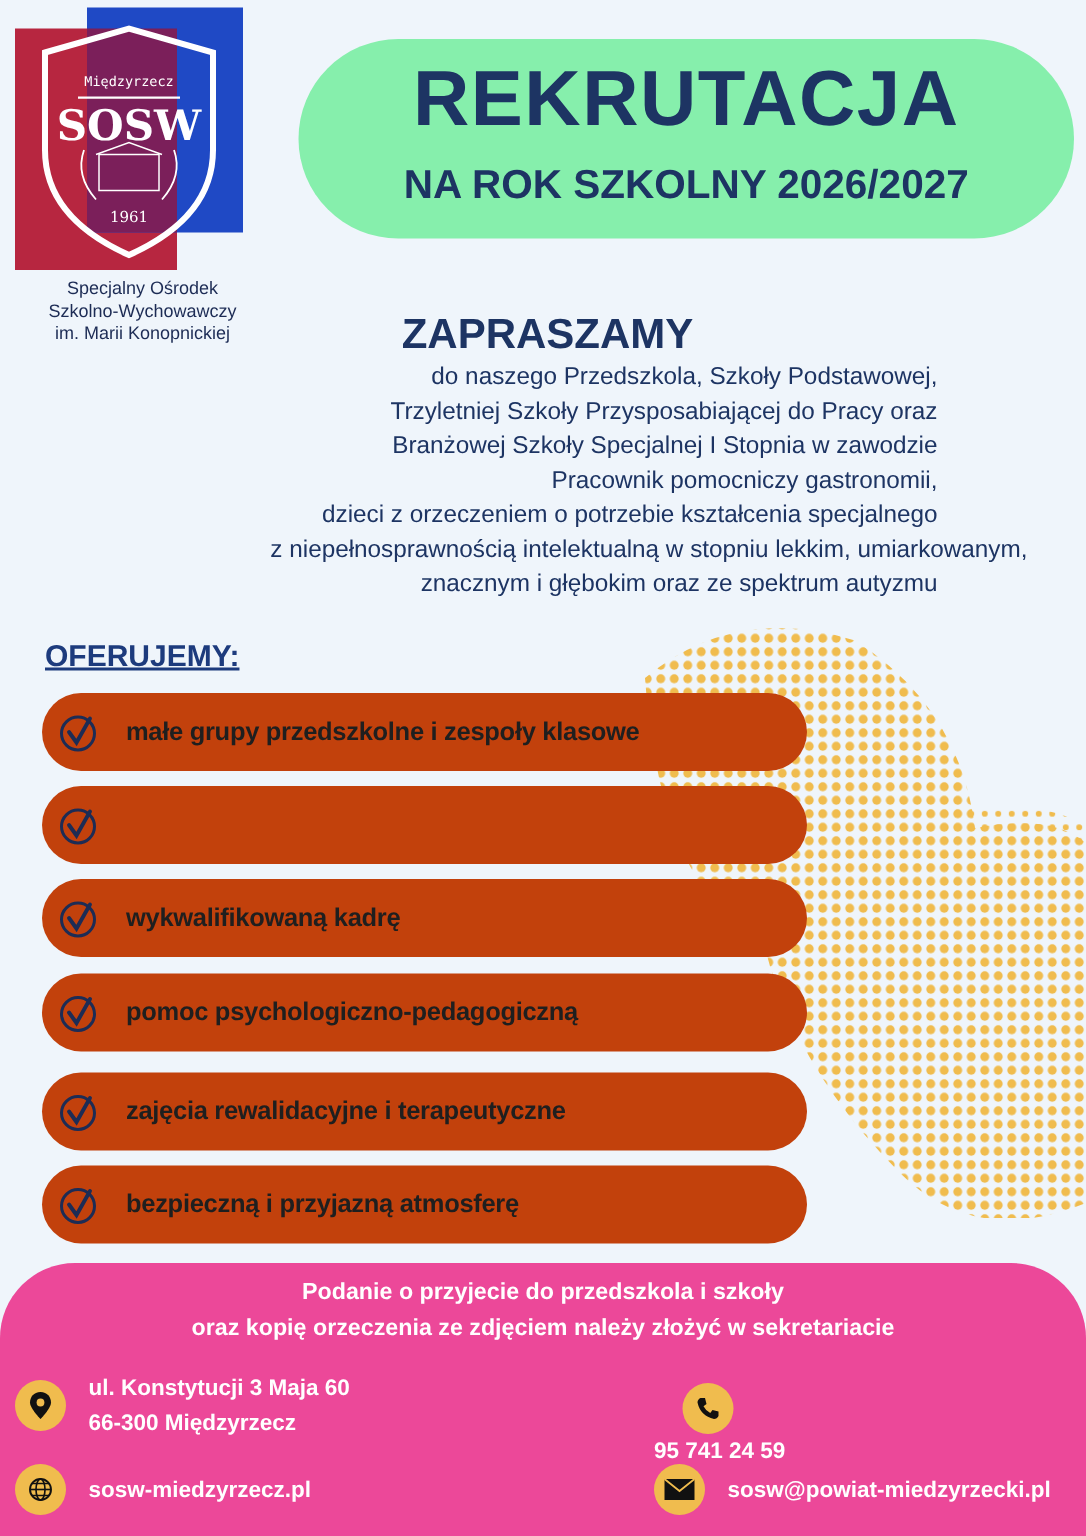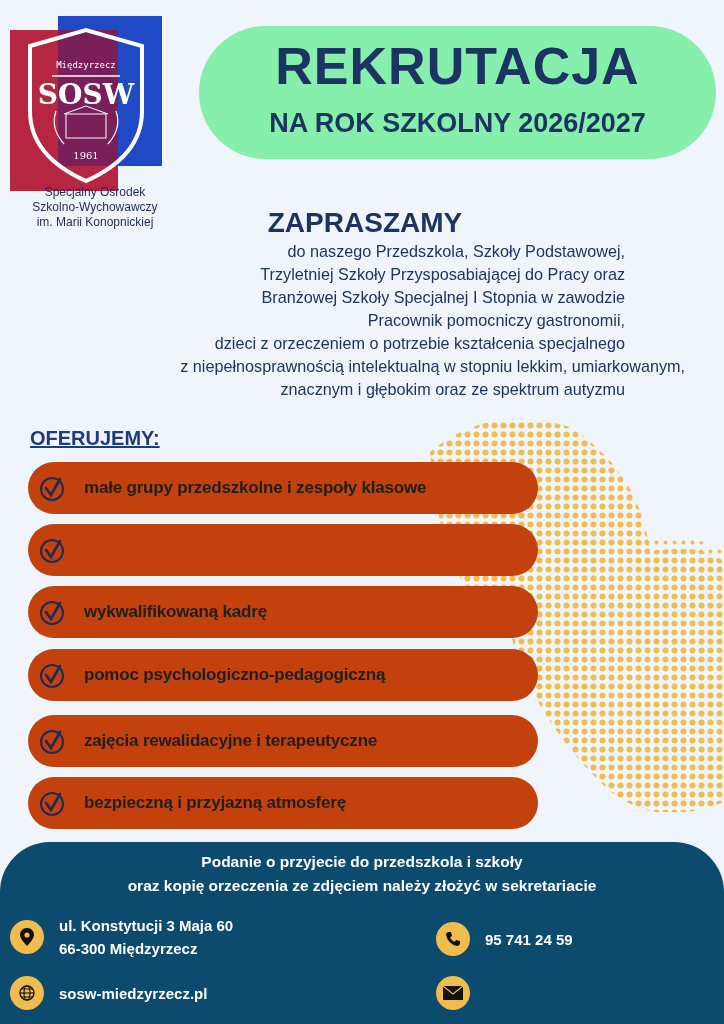--- a/index.html
+++ b/index.html
@@ -1,19 +1,19 @@
 <!DOCTYPE html>
 <html><head>
 <meta charset="utf-8">
 <style>
   * { box-sizing: border-box; margin: 0; padding: 0; }
   html, body { width: 724px; height: 1024px; overflow: hidden; }
   body { background: #eff5fb; font-family: "Liberation Sans", sans-serif; color: #1d2c55; position: relative; }
 
-  .logo { position: absolute; left: 10px; top: 16px; width: 152px; height: 175px; }
+  .logo { position: absolute; left: 10px; top: 5px; width: 152px; height: 175px; }
   .logo .red { position: absolute; left: 0; top: 14px; width: 108px; height: 161px; background: #b72640; }
   .logo .blue { position: absolute; left: 48px; top: 0; width: 104px; height: 150px; background: #1f49c5; }
   .logo .mid { position: absolute; left: 48px; top: 14px; width: 60px; height: 136px; background: #7b1f5a; }
   .logo svg { position: absolute; left: 0; top: 0; }
   .logo-caption { position: absolute; left: 0; top: 185px; width: 190px; text-align: center; font-size: 12px; line-height: 15px; color: #1d2c55; }
 
   .banner { position: absolute; left: 199px; top: 26px; width: 517px; height: 133px; background: #86efac; border-radius: 67px; text-align: center; }
   .banner .t1 { font-weight: bold; font-size: 52px; letter-spacing: 1px; margin-top: 10px; line-height: 60px; color: #1d3463; }
   .banner .t2 { font-weight: bold; font-size: 27px; margin-top: 12px; color: #1d3463; }
 
@@ -22,21 +22,21 @@
   .invite p { font-size: 16.2px; line-height: 23px; color: #1d3463; text-align: right; }
 
   .offer-title { position: absolute; left: 30px; top: 427px; font-size: 20px; font-weight: bold; text-decoration: underline; color: #1d3b7d; }
 
   .dots { position: absolute; left: 400px; top: 412px; width: 324px; height: 400px; }
 
   .pill { position: absolute; left: 28px; width: 510px; height: 52px; background: #c2410c; border-radius: 26px; display: flex; align-items: center; }
   .pill .check { width: 28px; height: 28px; margin-left: 10px; margin-right: 18px; }
   .pill .txt { font-size: 17px; color: #1f1f1f; font-weight: bold; letter-spacing: -0.2px; }
 
-  .footer { position: absolute; left: 0; top: 842px; width: 724px; height: 182px; background: #0c4a6e; border-radius: 50px 50px 0 0; color: #fff; }
+  .footer { position: absolute; left: 0; top: 842px; width: 724px; height: 182px; background: #ec4899; border-radius: 50px 50px 0 0; color: #fff; }
   .footer .note { text-align: center; font-size: 15.5px; font-weight: bold; line-height: 24px; margin-top: 8px; }
   .contact { position: absolute; display: flex; align-items: center; }
   .contact .ic { width: 34px; height: 34px; border-radius: 50%; background: #f0bc4e; display: flex; align-items: center; justify-content: center; margin-right: 15px; }
   .contact .tx { font-size: 15px; font-weight: bold; line-height: 23px; }
 </style>
 </head>
 <body>
 
 <div class="logo">
   <div class="red"></div>
@@ -145,21 +145,21 @@
           <path d="M8 1 C3.5 1 1 4.5 1 8 C1 12 8 19 8 19 C8 19 15 12 15 8 C15 4.5 12.5 1 8 1 Z" fill="#111"></path>
           <circle cx="8" cy="8" r="2.6" fill="#f0bc4e"></circle>
         </svg>
     </div>
     <div class="tx">
       <div>ul. Konstytucji 3 Maja 60</div>
       <div>66-300 Międzyrzecz</div>
     </div>
   </div>
 
-  <div class="contact" style="left:436px;top:80px;">
+  <div class="contact" style="left:436px;top:80px;flex-direction:column;">
     <div class="ic">
       <svg width="18" height="18" viewBox="0 0 18 18">
           <path d="M4 2 L7 2 L8 6 L6 7.5 Q7.5 10.5 10.5 12 L12 10 L16 11 L16 14 Q15 16 13 16 Q4 14 2 5 Q2 3 4 2 Z" fill="#111"></path>
         </svg>
     </div>
     <div class="tx">95 741 24 59</div>
   </div>
 
   <div class="contact" style="left:10px;top:134px;">
     <div class="ic">
@@ -174,14 +174,15 @@
     <div class="tx">sosw-miedzyrzecz.pl</div>
   </div>
 
   <div class="contact" style="left:436px;top:134px;">
     <div class="ic">
       <svg width="22" height="16" viewBox="0 0 22 16">
           <rect x="1" y="1" width="20" height="14" fill="#111"></rect>
           <path d="M1 1 L11 9 L21 1" fill="none" stroke="#f0bc4e" stroke-width="1.2"></path>
         </svg>
     </div>
+    <div class="tx">sosw@powiat-miedzyrzecki.pl</div>
   </div>
 </div>
 
 </body></html>

